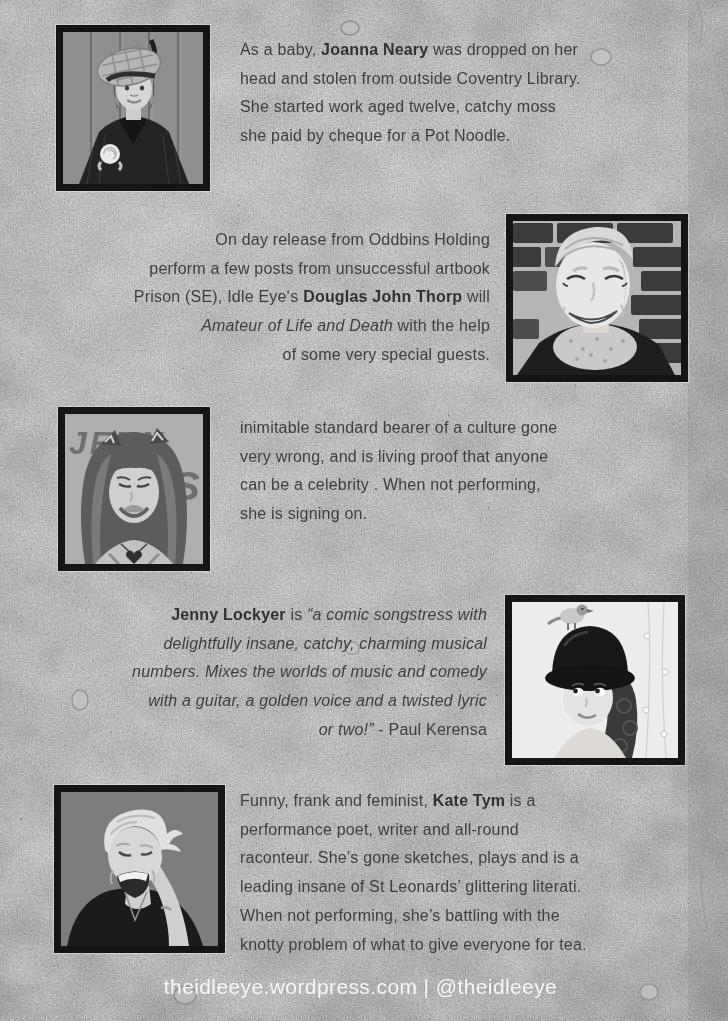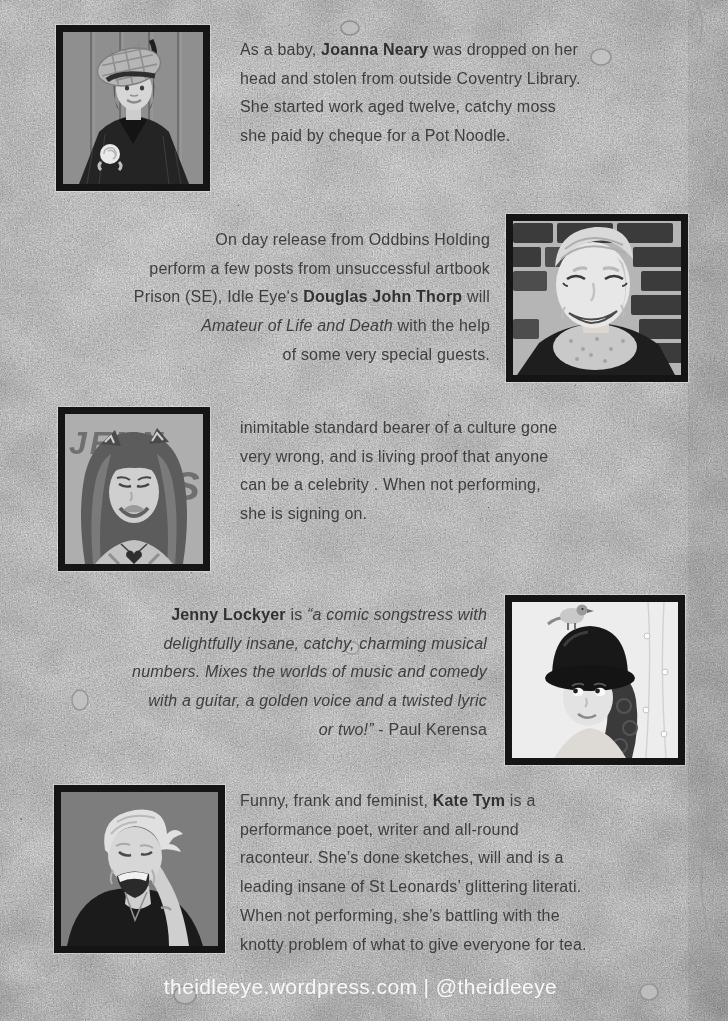--- a/index.html
+++ b/index.html
@@ -285,21 +285,21 @@
           <path fill="#2a2a2a" d="M56,84 Q72,76 88,82 Q90,100 74,106 Q58,100 56,84 Z"></path>
           <path fill="#f1f1f1" d="M57,84 Q72,77 87,82 L85,89 Q72,84 59,90 Z"></path>
           <path d="M52,78 q-4,8 -1,14 M91,78 q4,8 1,14" stroke="#b1ada8" stroke-width="2" fill="none"></path>
         </g>
         <path d="M64,100 L74,128 L86,100" stroke="#8f8f8f" stroke-width="1.6" fill="none"></path>
       </svg>
     </div>
     <div class="bio-text" style="left:240px;top:787px;width:490px;">
         <div><span>Funny, frank and feminist, </span><span class="b">Kate Tym</span><span> is a</span></div>
         <div><span>performance poet, writer and all-round</span></div>
-        <div><span>raconteur. She’s done sketches, will and is a</span></div>
+        <div><span>raconteur. She’s gone sketches, plays and is a</span></div>
         <div><span>leading insane of St Leonards’ glittering literati.</span></div>
         <div><span>When not performing, she’s battling with the</span></div>
         <div><span>knotty problem of what to give everyone for tea.</span></div>
       </div>
   </section>
 
   <div class="footer">
     <span>theidleeye.wordpress.com | @theidleeye</span>
   </div>
 </div>

